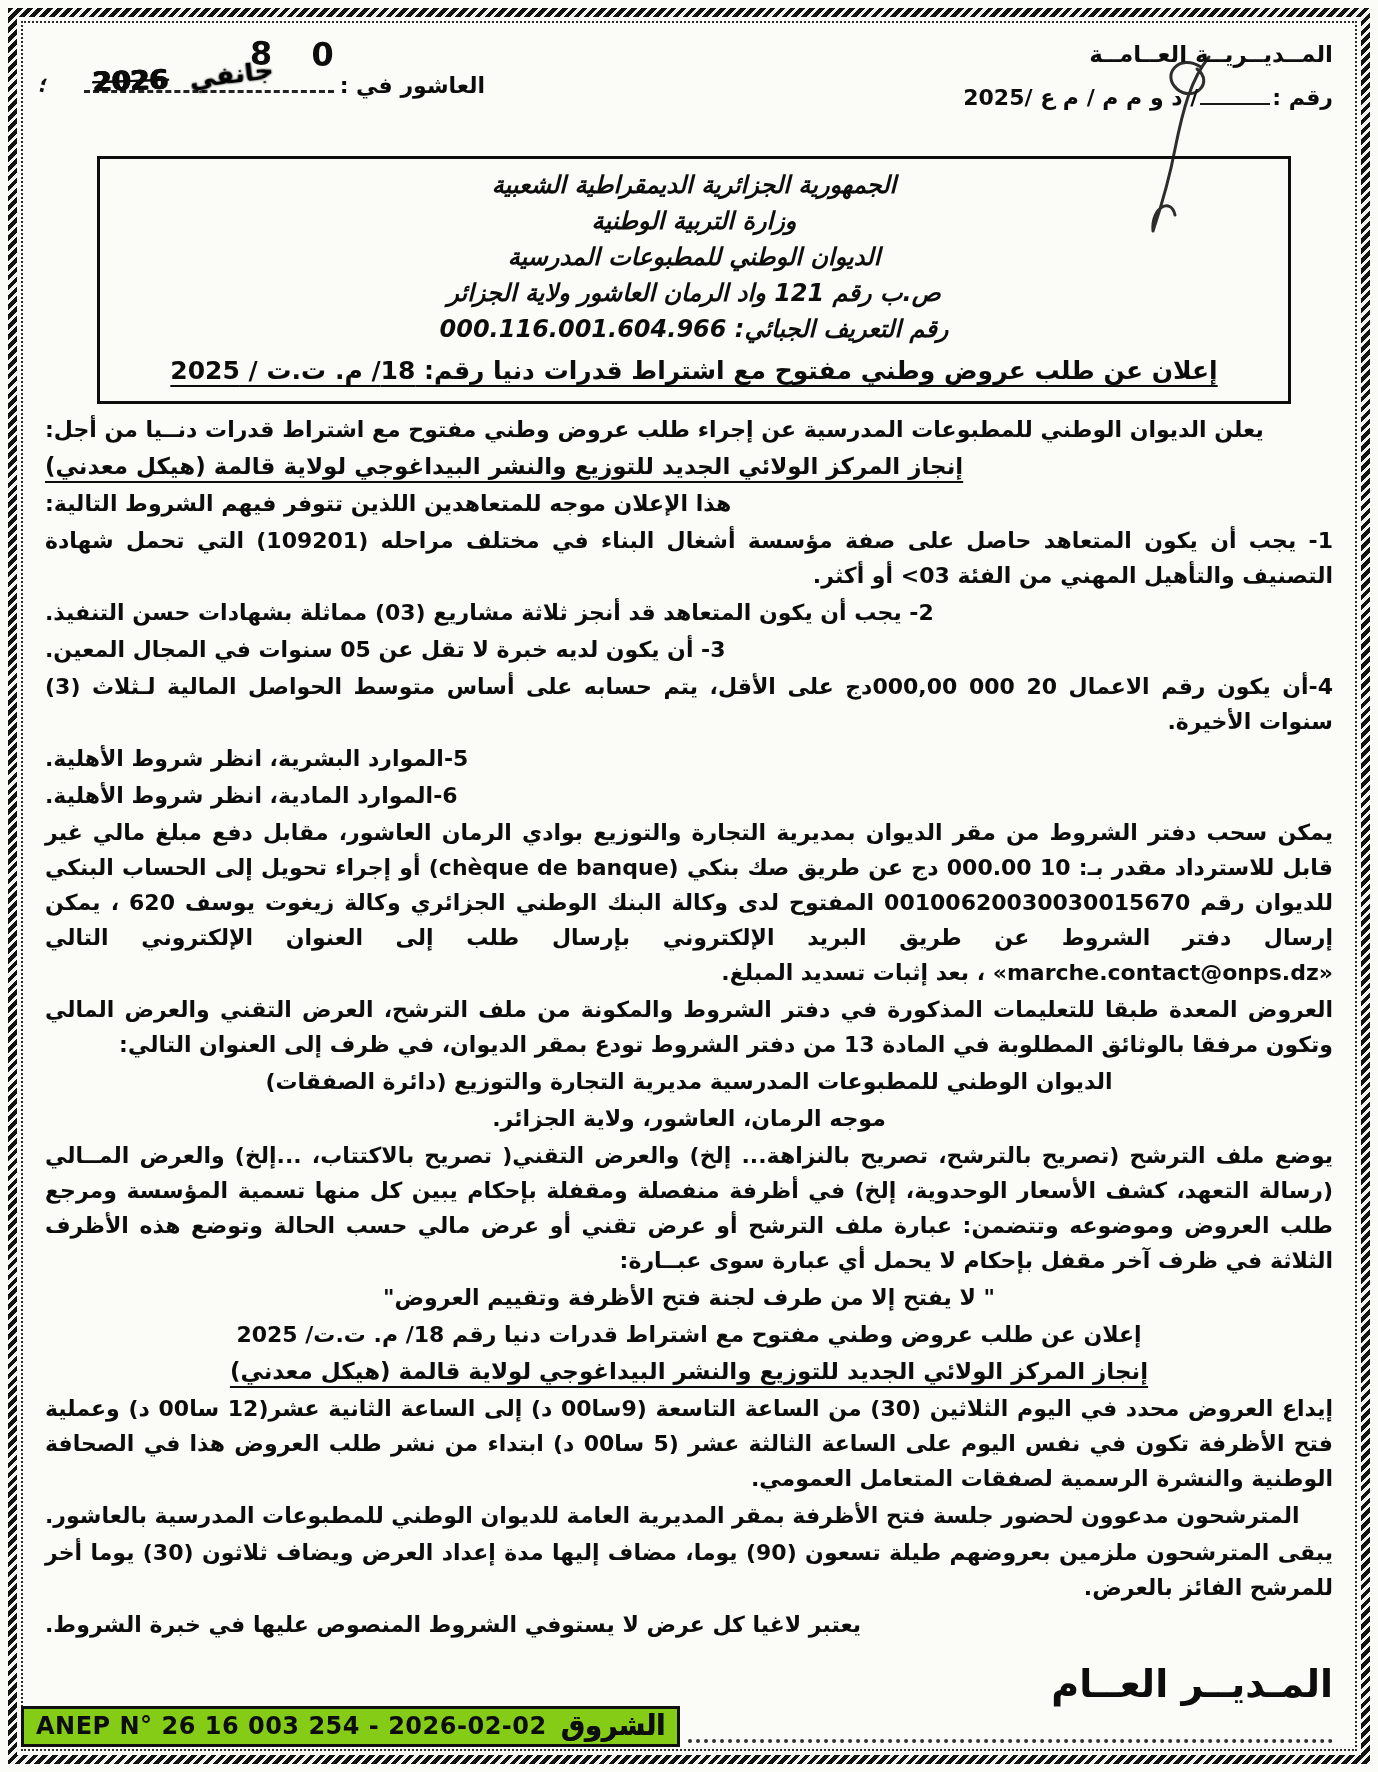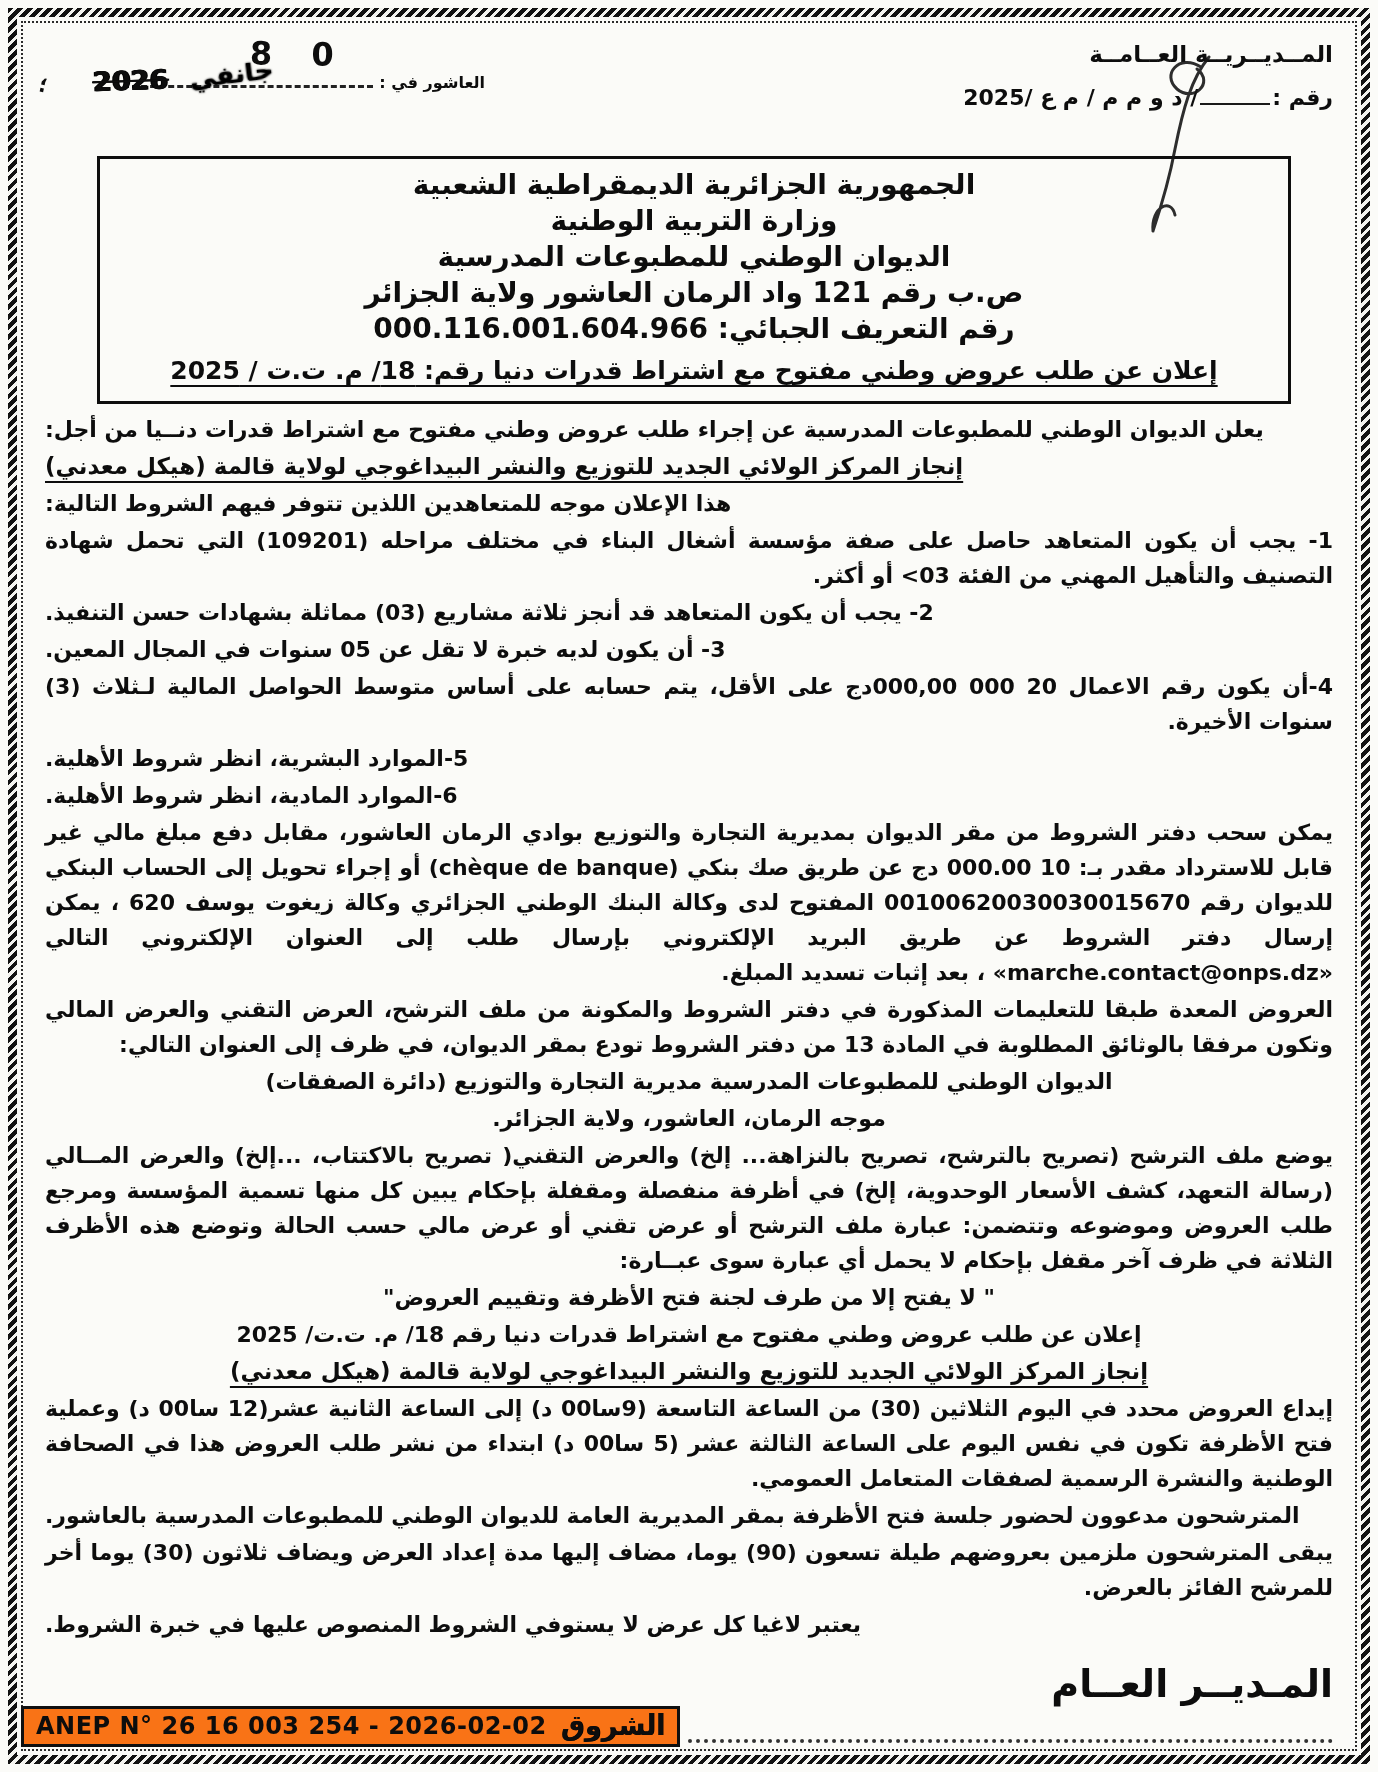--- a/index.html
+++ b/index.html
@@ -13,49 +13,49 @@
          padding:16px 22px 8px;direction:rtl;display:flex;flex-direction:column;}
 
   
   .header-row{display:flex;justify-content:space-between;align-items:flex-start;min-height:104px;}
   .directorate-block{text-align:right;font-weight:800;font-size:23px;line-height:30px;}
   .directorate-title{letter-spacing:.5px;}
   .ref-line{position:relative;font-size:22px;font-weight:800;margin-top:14px;white-space:nowrap;}
   .ref-dashes{display:inline-block;width:70px;border-bottom:2px solid #1a1a1a;height:14px;margin:0 2px;}
   .scribble-svg{position:absolute;right:92px;top:-34px;z-index:6;pointer-events:none;}
   .date-block{position:relative;width:440px;height:86px;direction:rtl;text-align:right;padding-top:34px;}
-  .date-label{font-weight:800;font-size:16px;}
+  .date-label{font-weight:800;font-size:22px;}
   .date-dashes{display:inline-block;width:250px;border-bottom:3px dashed #222;height:12px;margin-right:6px;}
   .stamp-day{position:absolute;top:-4px;left:205px;font-size:32px;font-weight:800;letter-spacing:14px;
              transform:rotate(1deg);}
   .stamp-month{position:absolute;top:22px;left:148px;font-size:24px;font-weight:900;color:#000;
              filter:blur(.7px);transform:rotate(-7deg) scaleX(1.1);text-shadow:0 0 2px #000;}
   .stamp-year{position:absolute;top:26px;left:48px;font-size:27px;font-weight:900;
              transform:rotate(-2deg);text-shadow:1px 0 0 #000,-1px 0 0 #000;text-decoration:line-through;}
   .ink-mark{position:absolute;top:34px;left:-6px;font-size:20px;font-weight:800;transform:rotate(12deg);}
 
   
   .letterhead-box{border:3px solid #0e0e0e;margin:2px 42px 0 52px;padding:8px 10px 10px;
                   text-align:center;font-weight:800;}
-  .lh-line{font-size:28px;line-height:36px;}
+  .lh-line{font-size:24px;line-height:36px;font-style:italic;}
   .lh-title{font-size:25px;line-height:40px;margin-top:4px;text-decoration:underline;text-underline-offset:6px;}
 
   
   .body{margin-top:8px;font-size:22px;font-weight:700;line-height:35px;}
   .para{margin:0 0 2px;}
   .justify{text-align:justify;text-align-last:right;}
   .right{text-align:left;}
   .center{text-align:center;}
   .title{font-weight:800;text-decoration:underline;text-underline-offset:7px;font-size:23px;}
 
   
   .signature{margin-top:18px;text-align:right;padding-left:46px;font-size:38px;font-weight:700;letter-spacing:1px;}
   .spacer{flex:1;}
   .footer{direction:ltr;display:flex;align-items:flex-end;gap:8px;margin-left:-24px;margin-bottom:-6px;}
-  .anep-box{border:3px solid #101010;background:#f97316;padding:1px 12px 3px;display:inline-flex;
+  .anep-box{border:3px solid #101010;background:#84cc16;padding:1px 12px 3px;display:inline-flex;
             align-items:center;gap:14px;font-weight:800;font-size:24px;white-space:nowrap;}
   .anep-text{letter-spacing:.5px;font-family:"DejaVu Sans",sans-serif;}
   .echorouk-logo{font-size:27px;font-weight:900;direction:rtl;transform:scaleY(1.05);
             text-shadow:.6px 0 0 #000;}
   .footer-dots{flex:1;border-bottom:4px dotted #333;height:6px;margin-bottom:4px;}
 </style>
 </head>
 <body>
 
 <div class="page">

